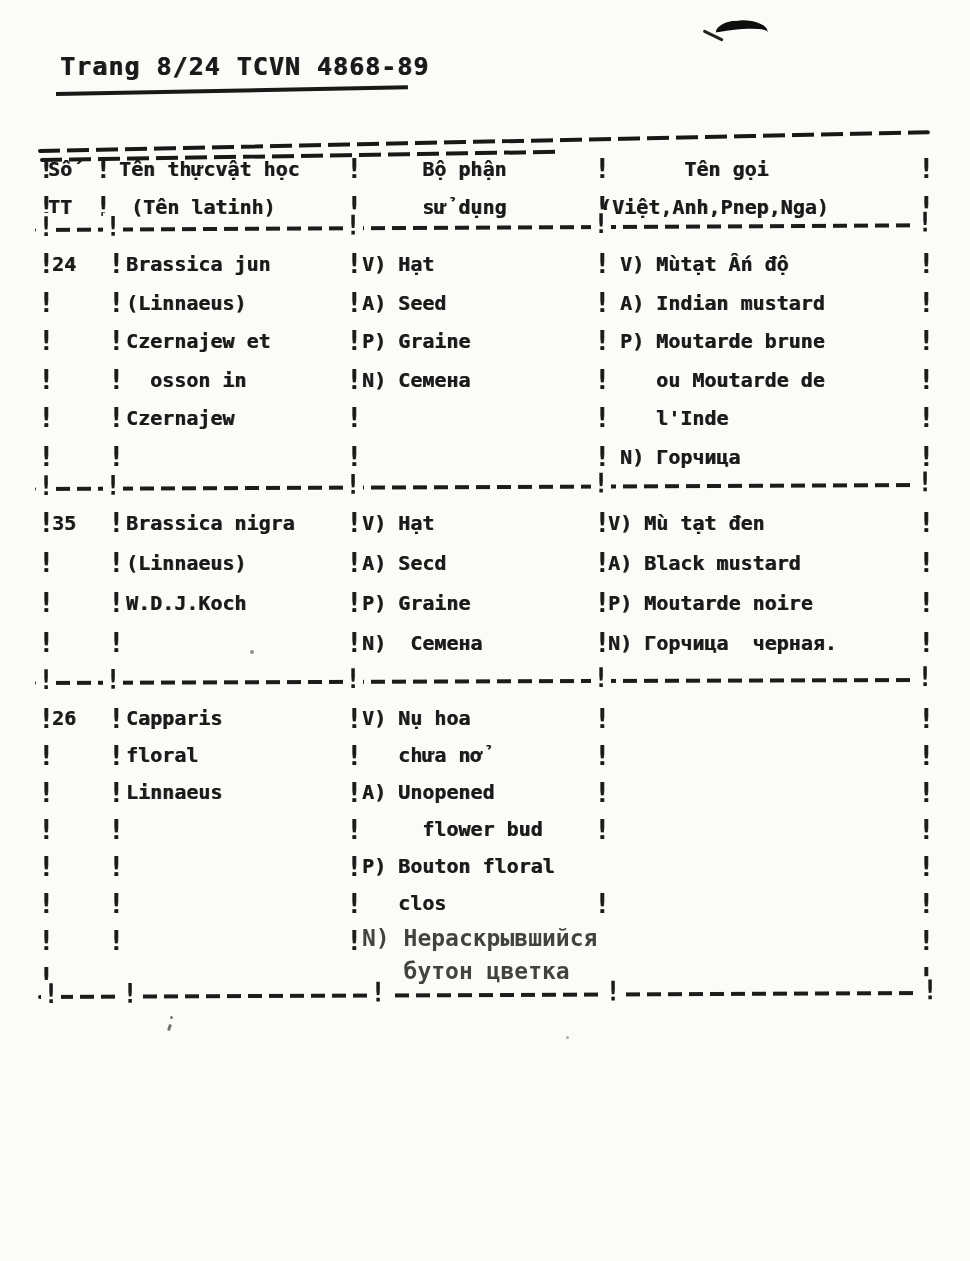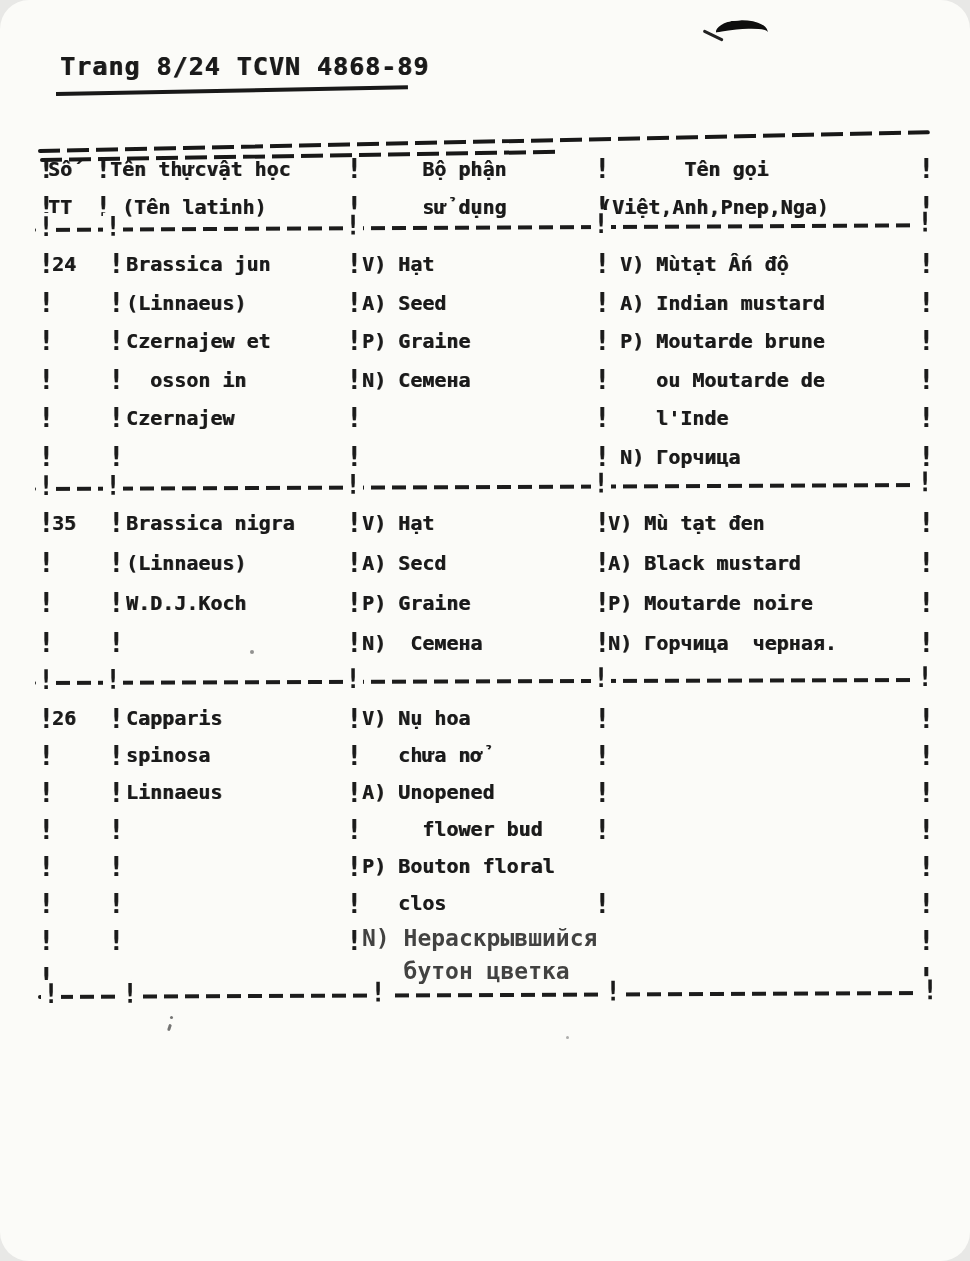--- a/index.html
+++ b/index.html
@@ -1,20 +1,20 @@
 <!DOCTYPE html>
 <html><head>
 <meta charset="utf-8">
 <style>
   html,body{margin:0;padding:0;background:#e8e8e6;}
   .page{
     position:relative;width:970px;height:1261px;margin:0 auto;
     background:#fbfbf8;overflow:hidden;
     font-family:"DejaVu Sans Mono","DejaVu Sans",monospace;
-    font-weight:bold;color:#1a1a1a;border-radius:29px;
+    font-weight:bold;color:#1a1a1a;
   }
   .cell{
     position:absolute;white-space:pre;font-size:20px;
     text-shadow:0.6px 0.3px 0 rgba(30,30,30,.75);
   }
   .stack{
     position:absolute;white-space:pre;font-size:27px;
     text-shadow:0.6px 0.3px 0 rgba(30,30,30,.75);
   }
   .lh-h{line-height:38px}
@@ -72,21 +72,21 @@
   <div class="stack lh-h" style="left:95px;top:150px">!
 !</div>
   <div class="stack lh-h" style="left:346px;top:150px">!
 !</div>
   <div class="stack lh-h" style="left:594px;top:150px">!
 !</div>
   <div class="stack lh-h" style="left:918px;top:150px">!
 !</div>
   <div class="cell lh-h" style="left:48px;top:150px">Số
 TT</div>
-  <div class="cell lh-h" style="left:110px;top:150px">Tên thựcvật học
+  <div class="cell lh-h" style="left:119px;top:150px">Tên thựcvật học
  (Tên latinh)</div>
   <div class="cell lh-h" style="left:600px;top:150px">       Tên gọi
 (Việt,Anh,Pnep,Nga)</div>
   <div class="cell lh-h" style="left:362px;top:150px">     Bộ phận
      sử dụng</div>
 
   <div class="divline" style="left:35px;top:228px;width:893px;transform:rotate(-0.3deg)">
     <span class="bang" style="left:1px">!</span>
     <span class="bang" style="left:68px">!</span>
     <span class="bang" style="left:308px">!</span>
@@ -221,21 +221,21 @@
   <div class="stack lh-c" style="left:918px;top:700px">!
 !
 !
 !
 !
 !
 !
 !</div>
   <div class="cell lh-c" style="left:52px;top:700px">26</div>
   <div class="cell lh-c" style="left:126px;top:700px">Capparis
-spinosa
+floral
 Linnaeus</div>
   <div class="cell lh-c" style="left:362px;top:700px">V) Nụ hoa
    chưa nở
 A) Unopened
      flower bud
 P) Bouton floral
    clos</div>
   <div class="cell cell-ru" style="left:362px;top:922px">N) Нераскрывшийся
    бутон цветка</div>
 

